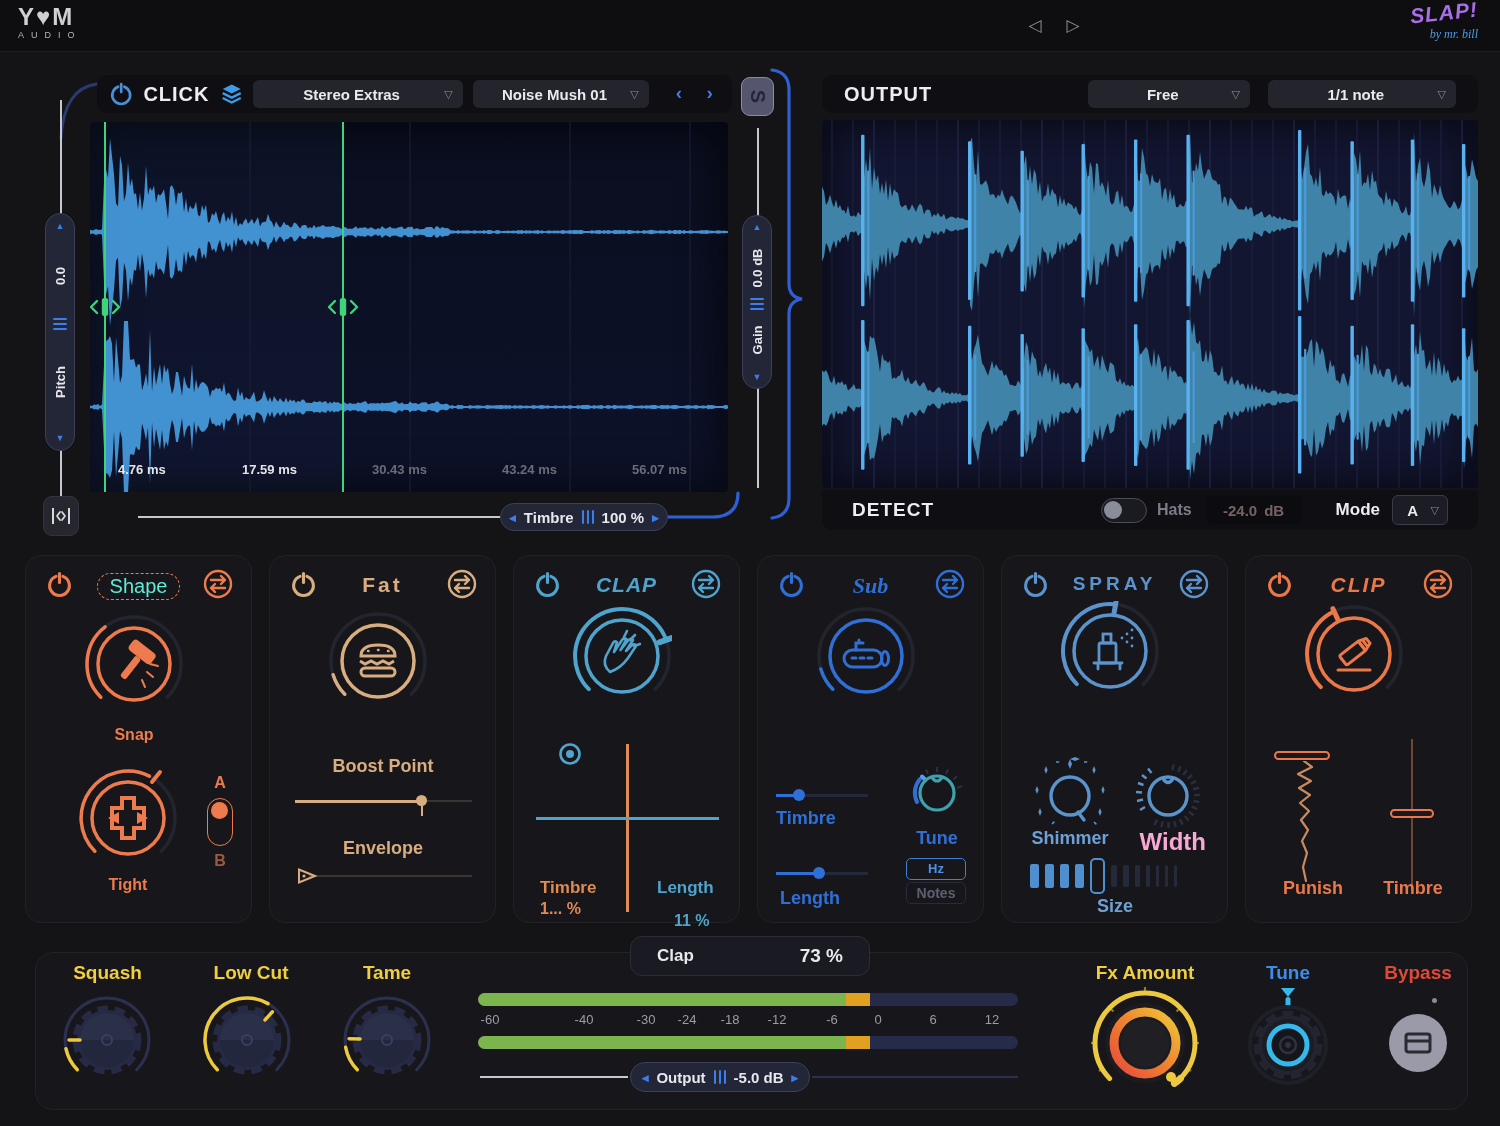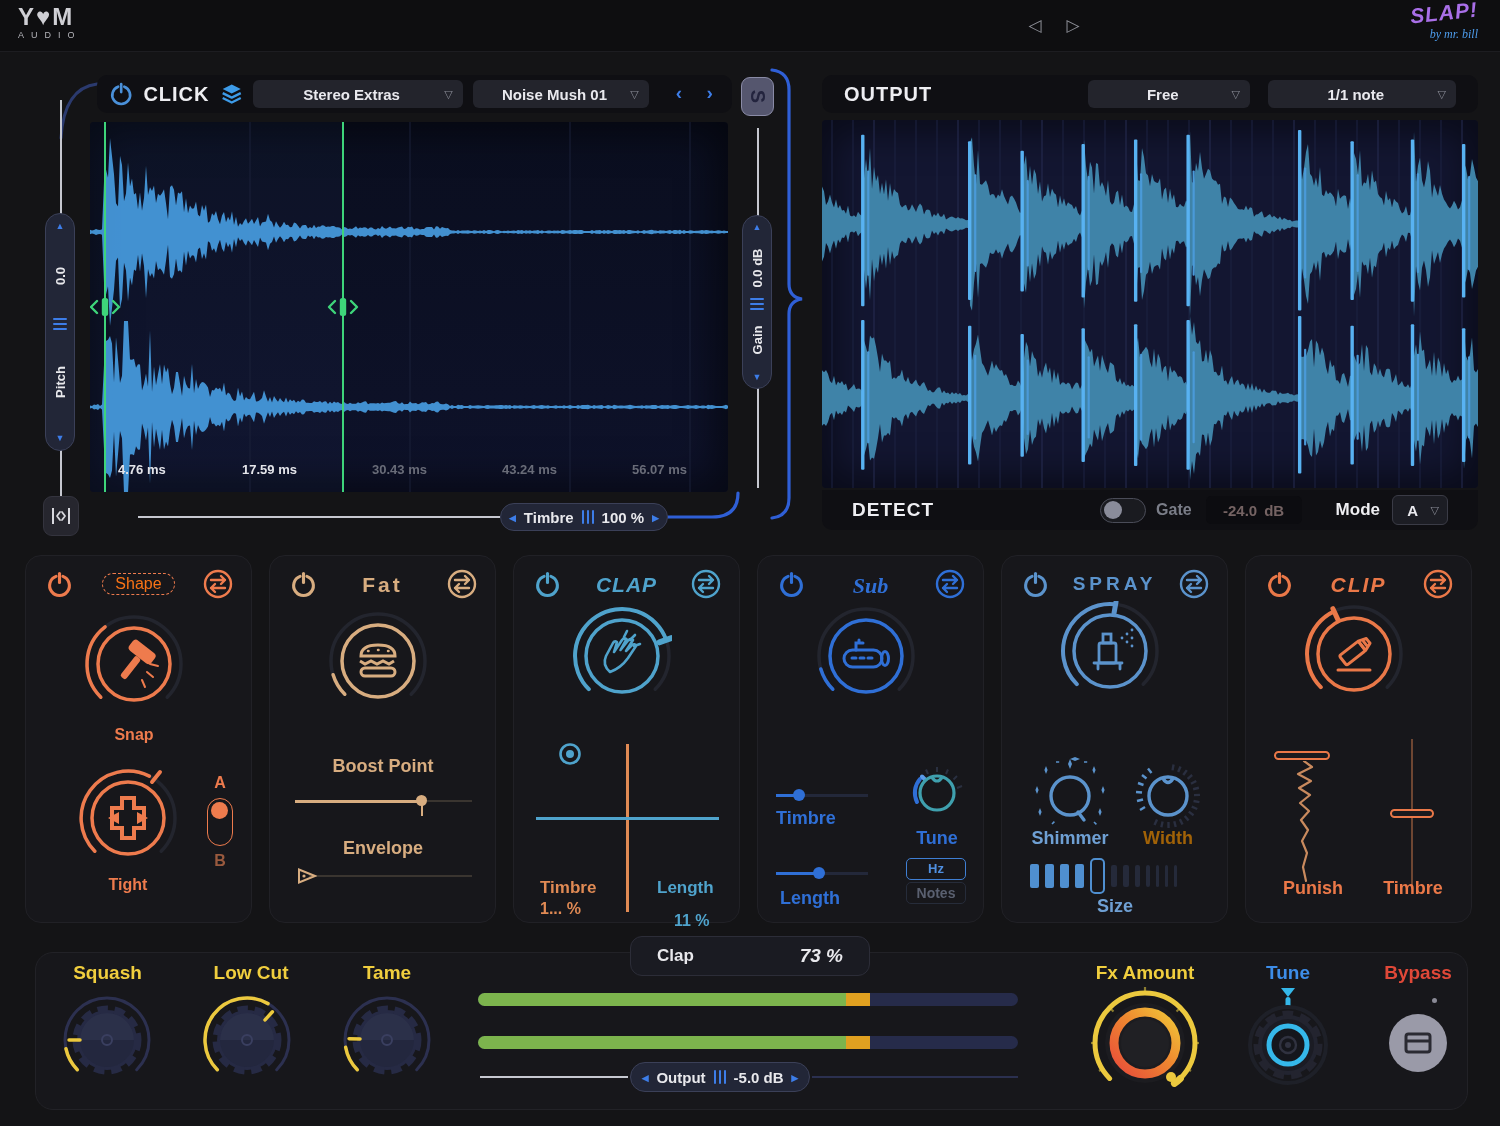--- a/index.html
+++ b/index.html
@@ -47,33 +47,33 @@
 
   
   .mod { position:absolute; top:555px; width:227px; height:368px; background:#17171b; border:1px solid #212126; border-radius:16px; }
   .mod .pw { position:absolute; left:20px; top:15px; }
   .mod .ab { position:absolute; right:18px; top:13px; }
   .mod .ttl { position:absolute; top:17px; left:0; width:100%; text-align:center; pointer-events:none; }
   .mod .ttl span { display:inline-block; }
   .klabel { position:absolute; text-align:center; font-size:16px; font-weight:bold; }
   .knob100 { position:absolute; width:100px; height:100px; cursor:pointer; }
 
-  .ttl-shape span { color:#f97316; font-size:16px; border:1.6px dashed #ee7b4d; border-radius:16px; padding:1px 12px; }
+  .ttl-shape span { color:#5eead4; font-size:20px; border:1.6px dashed #ee7b4d; border-radius:16px; padding:1px 12px; }
   .ttl-fat span { color:#d8ad80; font-size:21px; font-weight:900; letter-spacing:3px; }
   .ttl-clap span { color:#4fa3cc; font-size:21px; font-weight:900; font-style:italic; letter-spacing:1px; }
   .ttl-sub span { color:#2f6fd6; font-size:22px; font-weight:bold; font-style:italic; font-family:"Liberation Serif",serif; }
   .ttl-spray span { color:#5b93cc; font-size:19px; font-weight:900; letter-spacing:4px; }
   .ttl-clip span { color:#ea7848; font-size:21px; font-weight:900; font-style:italic; letter-spacing:2px; }
 
   
   .botpanel { position:absolute; left:35px; top:952px; width:1433px; height:158px; background:#17171b; border:1px solid #222227; border-radius:18px; }
   .yellow-lb { position:absolute; color:#f0ce3e; font-size:19px; font-weight:bold; text-align:center; }
   .clap-pill { position:absolute; left:630px; top:936px; width:240px; height:40px; background:#1a1b22; border:1px solid #2c2d38; border-radius:12px; display:flex; align-items:center; justify-content:space-between; padding:0 26px; z-index:5; }
   .clap-pill .l { font-size:17px; font-weight:bold; }
-  .clap-pill .v { font-size:19px; font-weight:bold;font-style:italic; }
+  .clap-pill .v { font-size:19px; font-weight:bold; }
   .meter { position:absolute; left:478px; width:540px; height:13px; border-radius:7px; overflow:hidden; display:flex; background:#262b4a; }
   .meter .g { background:#7cb44d; width:368px; } .meter .o { background:#e0a020; width:24px; }
   .mtick { position:absolute; width:44px; text-align:center; font-size:13px; color:#9a9da8; }
   .hz-tog { position:absolute; width:60px; text-align:center; }
   .hz-tog .hz { border:1.5px solid #3f7fd4; border-radius:5px; color:#4f8fe0; font-size:13px; font-weight:bold; height:22px; line-height:19px; cursor:pointer; }
   .hz-tog .nt { border:1px solid #262c3a; border-radius:5px; color:#5a6070; font-size:14px; font-weight:bold; height:22px; line-height:20px; margin-top:2px; cursor:pointer; }
   svg { display:block; }
 </style>
 </head>
 <body>
@@ -287,21 +287,21 @@
         <rect x="646.068" y="236.18" width="2.2" height="82.246" rx="1" fill="#4a9ad8"></rect>
       </svg>
   </div>
 
   <div class="hdrbar" style="left:822px;top:490px;width:656px;height:40px;padding:0 30px;border-radius:0 0 10px 10px;">
     <span style="font-size:19px;font-weight:bold;letter-spacing:1px;color:#eeeef2;text-align:right;">DETECT</span>
     <div style="flex:1"></div>
     <div style="width:46px;height:25px;border:1.5px solid #4a4c58;border-radius:13px;background:#1a1b20;position:relative;cursor:pointer;margin-right:10px;">
       <div style="position:absolute;left:2.5px;top:2px;width:18px;height:18px;border-radius:50%;background:#8a8c9a;"></div>
     </div>
-    <span style="font-size:16px;font-weight:bold;color:#7a7d88;margin-right:14px;">Gate</span>
+    <span style="font-size:16px;font-weight:bold;color:#7a7d88;margin-right:14px;">Hats</span>
     <div style="width:96px;height:28px;background:#0c0c10;border-radius:5px;display:flex;align-items:center;justify-content:center;gap:7px;margin-right:34px;">
       <span style="font-size:15px;font-weight:bold;color:#756363;">-24.0</span>
       <span style="font-size:15px;font-weight:bold;color:#756363;">dB</span>
     </div>
     <span style="font-size:17px;font-weight:bold;color:#eeeef2;margin-right:12px;">Mode</span>
     <div class="dd" style="width:56px;height:30px;border:1px solid #3a3b46;background:#1c1d24;padding:0 8px 0 10px;">
       <span class="val">A</span>
       <span class="tri">▽</span>
     </div>
   </div>
@@ -539,21 +539,21 @@
         <line x1="10" y1="54" x2="15" y2="51"></line>
           <line x1="7" y1="45" x2="13" y2="43.5"></line>
           <line x1="6" y1="36" x2="12" y2="36.5"></line>
           <line x1="8" y1="27" x2="13.5" y2="29"></line>
           <line x1="12" y1="19" x2="16.5" y2="22.5"></line>
           <line x1="18" y1="12.5" x2="21.5" y2="17"></line>
       </g>
       <circle cx="38" cy="40" r="19" fill="none" stroke="#5b93cc" stroke-width="3.4"></circle>
       <path d="M33,22.5 q5,8 10,0" fill="none" stroke="#5b93cc" stroke-width="3.4"></path>
     </svg>
-    <div class="klabel" style="left:128px;top:272px;width:76px;color:#a16207;font-size:18px;">Width</div>
+    <div class="klabel" style="left:128px;top:272px;width:76px;color:#f9a8d4;font-size:24px;text-align:right;">Width</div>
     <div class="abs" style="left:28px;top:300px;width:172px;height:40px;display:flex;align-items:center;gap:6px;">
       <div style="width:9px;height:24px;background:#4f8fd0;border-radius:2px;"></div>
       <div style="width:9px;height:24px;background:#4f8fd0;border-radius:2px;"></div>
       <div style="width:9px;height:24px;background:#4f8fd0;border-radius:2px;"></div>
       <div style="width:9px;height:24px;background:#4f8fd0;border-radius:2px;"></div>
       <div style="width:15px;height:36px;border:2px solid #4f8fd0;border-radius:5px;"></div>
       <div style="width:6px;height:22px;background:#252a3a;border-radius:2px;"></div>
       <div style="width:6px;height:22px;background:#252a3a;border-radius:2px;"></div>
       <div style="width:5px;height:22px;background:#252a3a;border-radius:2px;"></div>
       <div style="width:4px;height:22px;background:#252a3a;border-radius:2px;"></div>
@@ -637,20 +637,32 @@
       <path d="M19,46 a27,27 0 0 1 54,0 z" fill="rgba(120,130,180,0.10)"></path>
       <circle cx="46" cy="46" r="5" fill="none" stroke="#3a3f60" stroke-width="2"></circle>
       <path d="M16.301515190165006,75.698484809835 A42,42 0 0 1 4.638074373487264,53.29322346201107" fill="none" stroke="#ecc93e" stroke-width="3.5" stroke-linecap="round"></path>
       <line x1="19.016447670484414" y1="45.057713589032474" x2="8.023148573274362" y2="44.673819125304966" stroke="#ecc93e" stroke-width="3.5" stroke-linecap="round"></line>
     </svg>
 
   <div class="meter" style="top:993px;">
       <div class="g"></div>
       <div class="o"></div>
     </div>
+  <div class="abs" style="left:478px;top:1012px;width:540px;height:18px;">
+    <span class="mtick" style="left:-10px;">-60</span>
+    <span class="mtick" style="left:84px;">-40</span>
+    <span class="mtick" style="left:146px;">-30</span>
+    <span class="mtick" style="left:187px;">-24</span>
+    <span class="mtick" style="left:230px;">-18</span>
+    <span class="mtick" style="left:277px;">-12</span>
+    <span class="mtick" style="left:332px;">-6</span>
+    <span class="mtick" style="left:378px;">0</span>
+    <span class="mtick" style="left:433px;">6</span>
+    <span class="mtick" style="left:492px;">12</span>
+  </div>
   <div class="meter" style="top:1036px;">
       <div class="g"></div>
       <div class="o"></div>
     </div>
 
   <div class="track" style="left:480px;top:1076px;width:148px;height:2px;"></div>
   <div class="dimtrack" style="left:812px;top:1076px;width:206px;height:2px;"></div>
   <div class="hpill" style="left:630px;top:1062px;width:180px;height:30px;">
     <span class="aro">◂</span>
     <span class="lb">Output</span>

